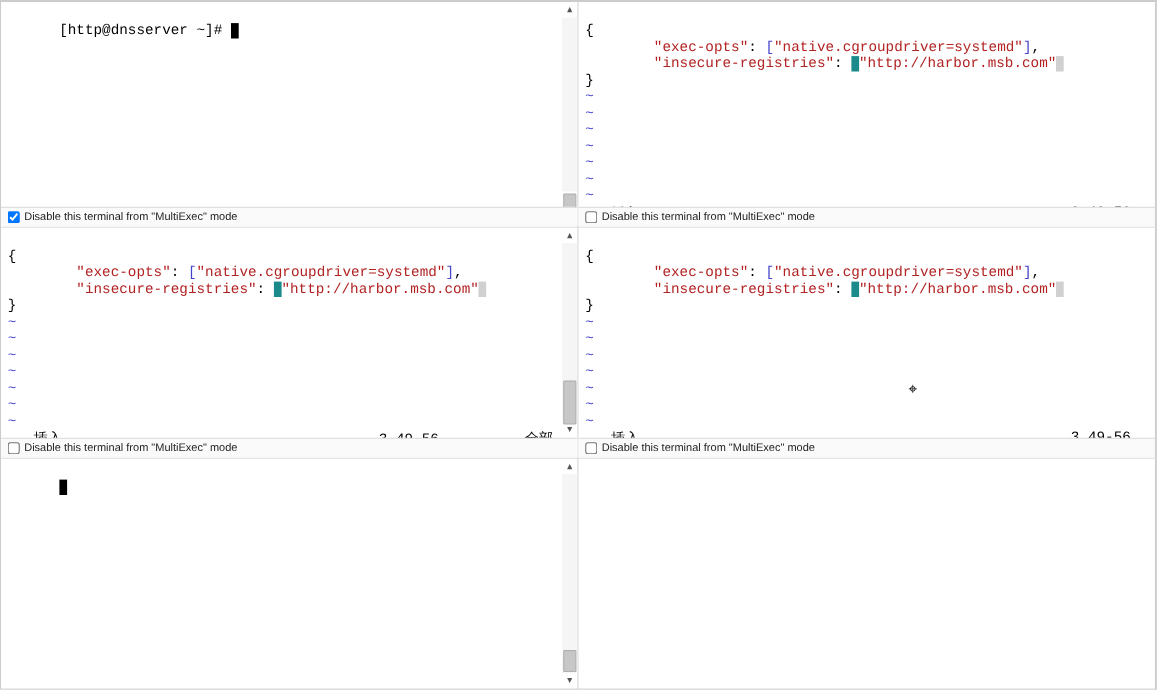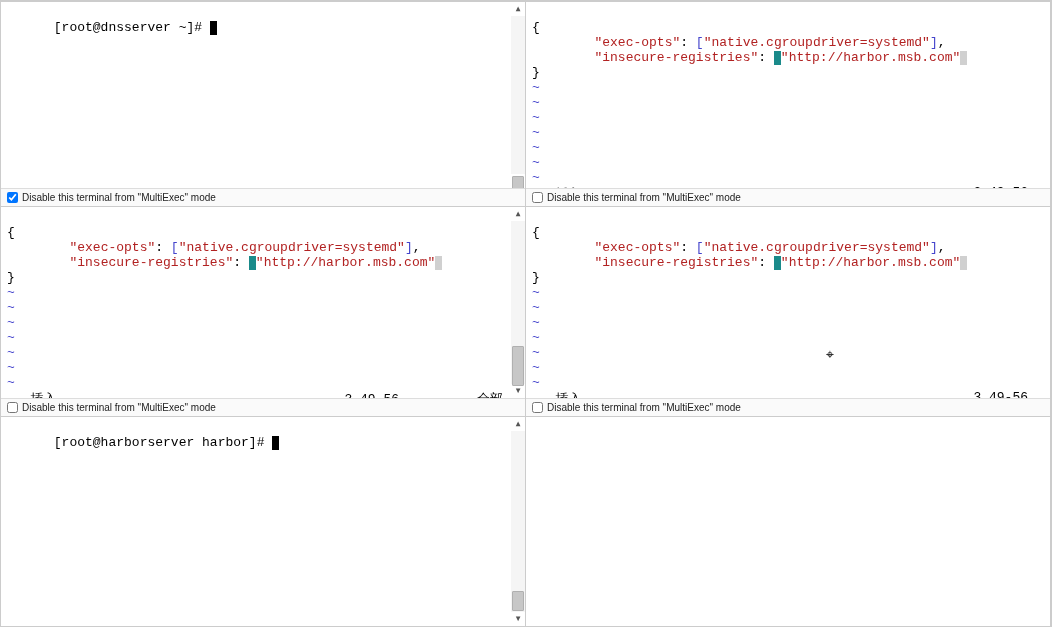--- a/index.html
+++ b/index.html
@@ -128,21 +128,21 @@
     pointer-events: none;
   }
 </style>
 </head>
 <body>
 
 <div class="container">
 
   <div class="pane">
     <div class="pane-body">
-      <span>[root@dnsserver ~]# </span><span class="blockcur"></span>
+      <span>[http@dnsserver ~]# </span><span class="blockcur"></span>
       <div class="scroll">
         <span class="arr">▴</span>
         <div class="track">
           <div class="thumb" style="top:160px;height:20px;"></div>
         </div>
         <span class="arr">▾</span>
       </div>
     </div>
     <div class="footer">
       <input type="checkbox" checked="" style="">
@@ -216,21 +216,21 @@
       <div class="cursor-pointer" style="left:300px; top:140px;">⌖</div>
     </div>
     <div class="footer">
       <input type="checkbox" style="">
       <span>Disable this terminal from "MultiExec" mode</span>
     </div>
   </div>
 
   <div class="pane" style="grid-row:3; grid-column:1;">
     <div class="pane-body">
-      <span>[root@harborserver harbor]# </span><span class="blockcur"></span>
+      <span class="blockcur"></span>
       <div class="scroll">
         <span class="arr">▴</span>
         <div class="track">
           <div class="thumb" style="top:160px;height:20px;"></div>
         </div>
         <span class="arr">▾</span>
       </div>
     </div>
   </div>
 

